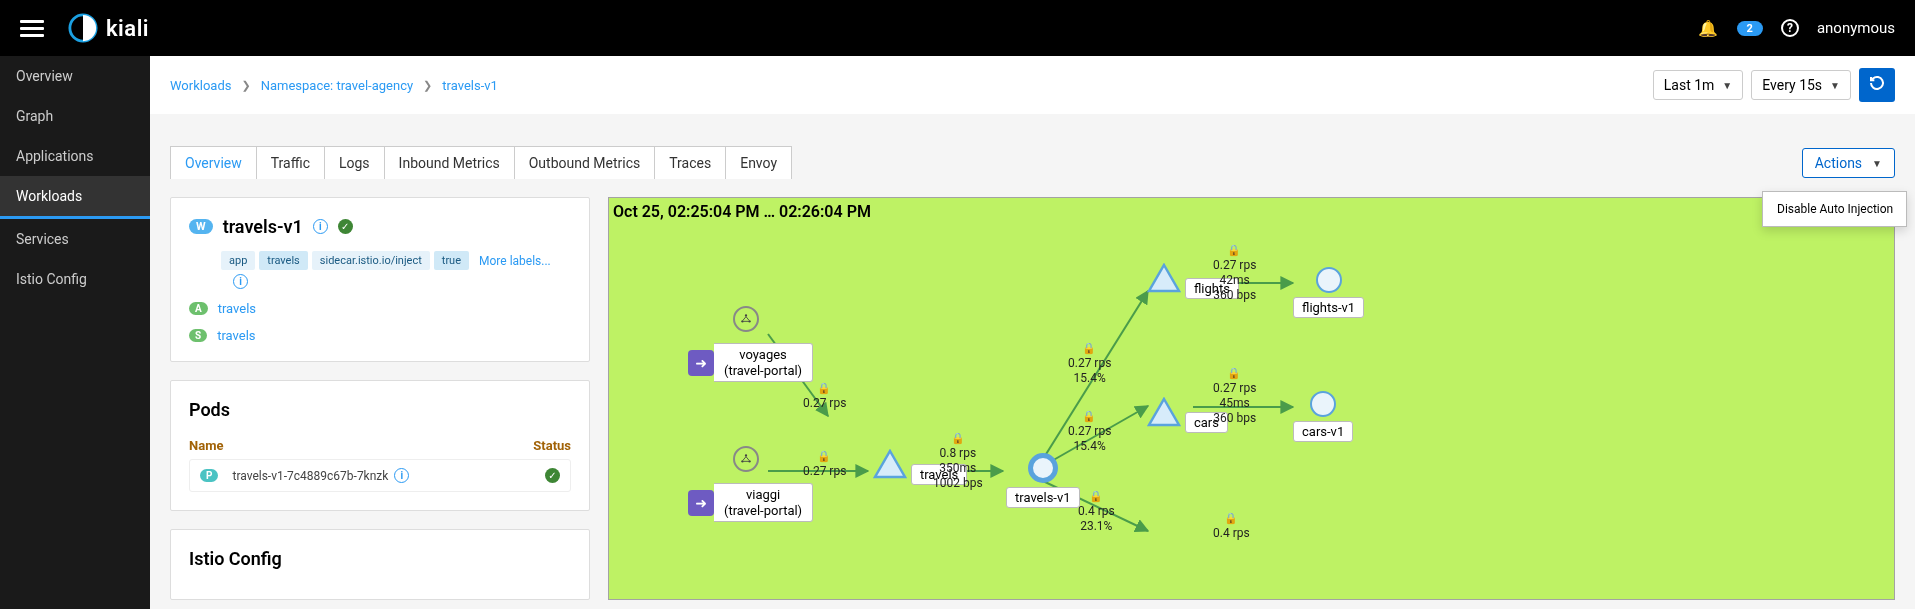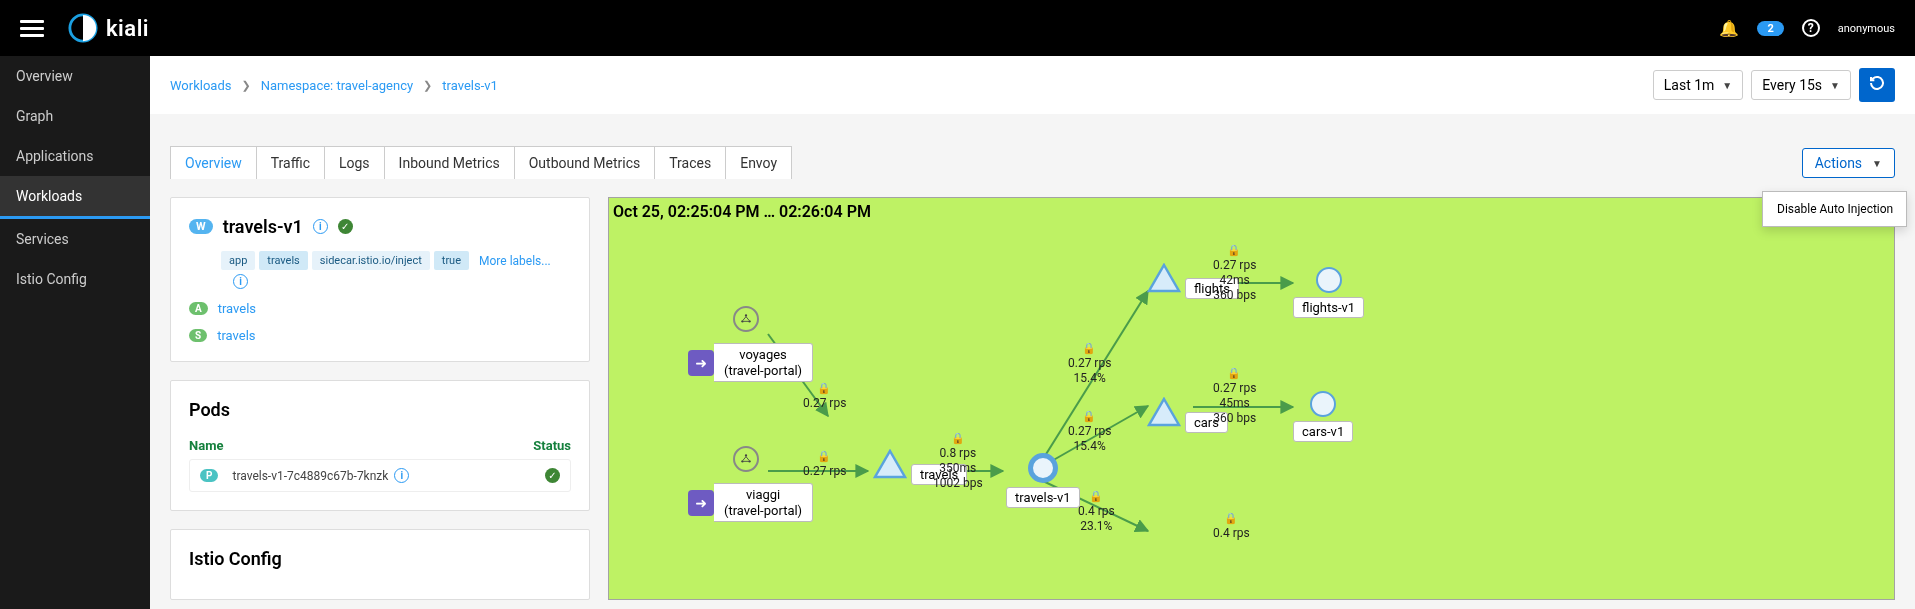--- a/index.html
+++ b/index.html
@@ -9,21 +9,21 @@
 .topbar { background: #000; height: 56px; display: flex; align-items: center; padding: 0 20px; color: #fff; }
 .hamburger { width: 24px; cursor: pointer; margin-right: 24px; }
 .hamburger div { height: 3px; background: #fff; margin: 4px 0; border-radius: 1px; }
 .logo-wrap { display: flex; align-items: center; gap: 8px; }
 .logo-circle { width: 30px; height: 30px; position: relative; }
 .logo-text { font-size: 22px; font-weight: 600; letter-spacing: 0.5px; }
 .top-right { margin-left: auto; display: flex; align-items: center; gap: 18px; }
 .bell { font-size: 16px; }
 .badge-pill { background: #2b9af3; color: #fff; font-size: 11px; font-weight: 700; padding: 1px 10px; border-radius: 10px; }
 .help-icon { width: 18px; height: 18px; border: 2px solid #fff; border-radius: 50%; display: flex; align-items: center; justify-content: center; font-size: 12px; font-weight: 700; }
-.user-name { font-size: 11px; }
+.user-name { font-size: 15px; }
 
 
 .sidebar { position: absolute; top: 56px; left: 0; width: 150px; bottom: 0; background: #1a1a1a; color: #ccc; }
 .side-item { padding: 12px 16px; font-size: 14px; cursor: pointer; }
 .side-item.active { background: #333; border-bottom: 3px solid #2b9af3; color: #fff; }
 
 
 .main { position: absolute; left: 150px; top: 56px; right: 0; bottom: 0; background: #f5f5f5; overflow: hidden; }
 .crumbbar { background: #fff; padding: 12px 20px; display: flex; align-items: center; }
 .crumb { color: #2b9af3; font-size: 13px; }
@@ -57,21 +57,21 @@
 .lbl { background: #d0e9f7; color: #1a5a82; font-size: 11px; padding: 3px 8px; border-radius: 2px; }
 .lbl.light { background: #e6f2fa; }
 .more-labels { color: #2b9af3; font-size: 12px; margin-left: 6px; }
 
 .assoc-row { margin-top: 12px; display: flex; align-items: center; gap: 10px; }
 .chip-a { background: #6dc06d; color: #fff; font-size: 10px; font-weight: 700; padding: 1px 6px; border-radius: 10px; }
 .chip-s { background: #6dc06d; color: #fff; font-size: 10px; font-weight: 700; padding: 1px 6px; border-radius: 10px; }
 .assoc-link { color: #2b9af3; font-size: 13px; }
 
 .card-title { font-size: 18px; font-weight: 600; margin-bottom: 12px; }
-.pods-hdr { display: flex; font-size: 13px; font-weight: 700; color: #15803d; padding: 6px 0; }
+.pods-hdr { display: flex; font-size: 13px; font-weight: 700; color: #a16207; padding: 6px 0; }
 .pods-hdr .col-name { flex: 1; }
 .pods-row { display: flex; align-items: center; border: 1px solid #eee; border-radius: 3px; padding: 8px 10px; font-size: 12px; color: #444; }
 .chip-p { background: #4bc3c3; color: #fff; font-size: 10px; font-weight: 700; padding: 1px 6px; border-radius: 10px; margin-right: 8px; }
 .pods-row .col-name { flex: 1; display: flex; align-items: center; gap: 6px; }
 
 
 .right-col { flex: 1; background: #bef264; border: 1px solid #a3a3a3; padding: 4px; position: relative; overflow: hidden; }
 .time-title { font-size: 16px; font-weight: 600; }
 .graph-canvas { position: relative; width: 100%; height: 340px; margin-top: 10px; }
 

